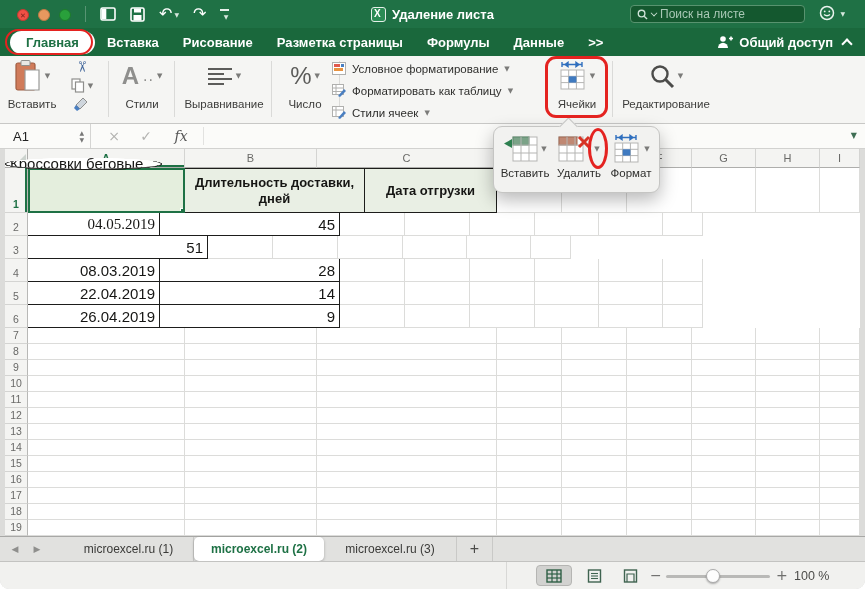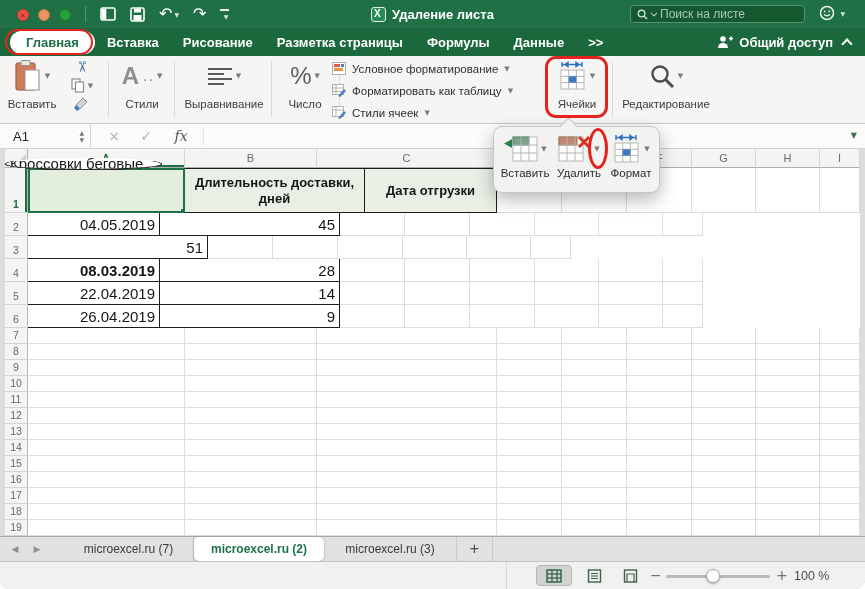--- a/index.html
+++ b/index.html
@@ -381,21 +381,21 @@
           <div class="cell" style="width: 65px;"></div>
           <div class="cell" style="width: 65px;"></div>
           <div class="cell" style="width: 65px;"></div>
           <div class="cell" style="width: 64px;"></div>
           <div class="cell" style="width: 64px;"></div>
           <div class="cell" style="width: 40px;"></div>
         </div>
         <div class="grow" style="height: 23px;">
           <div class="rowhdr">2</div>
           <div class="cell tb tl left" style="width: 157px;">Велоренажеры</div>
-          <div class="cell tb right" style="width: 132px;">04.05.2019</div>
+          <div class="cell tb right" style="width: 132px; font-family: Liberation Serif, serif;">04.05.2019</div>
           <div class="cell tb right" style="width: 180px;">45</div>
           <div class="cell" style="width: 65px;"></div>
           <div class="cell" style="width: 65px;"></div>
           <div class="cell" style="width: 65px;"></div>
           <div class="cell" style="width: 64px;"></div>
           <div class="cell" style="width: 64px;"></div>
           <div class="cell" style="width: 40px;"></div>
         </div>
         <div class="grow" style="height: 23px;">
           <div class="rowhdr">3</div>
@@ -404,21 +404,21 @@
           <div class="cell" style="width: 65px;"></div>
           <div class="cell" style="width: 65px;"></div>
           <div class="cell" style="width: 65px;"></div>
           <div class="cell" style="width: 64px;"></div>
           <div class="cell" style="width: 64px;"></div>
           <div class="cell" style="width: 40px;"></div>
         </div>
         <div class="grow" style="height: 23px;">
           <div class="rowhdr">4</div>
           <div class="cell tb tl left" style="width: 157px;">Беговые дорожки</div>
-          <div class="cell tb right" style="width: 132px; font-weight: bold;">08.03.2019</div>
+          <div class="cell tb right" style="width: 132px;">08.03.2019</div>
           <div class="cell tb right" style="width: 180px;">28</div>
           <div class="cell" style="width: 65px;"></div>
           <div class="cell" style="width: 65px;"></div>
           <div class="cell" style="width: 65px;"></div>
           <div class="cell" style="width: 64px;"></div>
           <div class="cell" style="width: 64px;"></div>
           <div class="cell" style="width: 40px;"></div>
         </div>
         <div class="grow" style="height: 23px;">
           <div class="rowhdr">5</div>
@@ -656,21 +656,21 @@
   </div>
 
   <div class="ann ann-home"></div>
   <div class="ann ann-cells"></div>
   <div class="ann ann-del"></div>
 
   <div class="stabs">
     <span class="snav" style="margin-left:4px;">◀</span>
     <span class="snav">▶</span>
     <span style="width:16px;"></span>
-    <span class="stab">microexcel.ru (7)</span>
+    <span class="stab">microexcel.ru (1)</span>
     <span class="stab active">microexcel.ru (2)</span>
     <span class="stab" style="width:133px;">microexcel.ru (3)</span>
     <span class="saddb">+</span>
   </div>
 
   <div class="sbar">
     <span class="sdiv"></span>
     <span class="vbtn pressed" style="left:536px;">
       <svg width="16" height="14" viewBox="0 0 16 14">
           <rect x="1" y="1" width="14" height="12" fill="none" stroke="#2e5f45" stroke-width="1.4"></rect>

